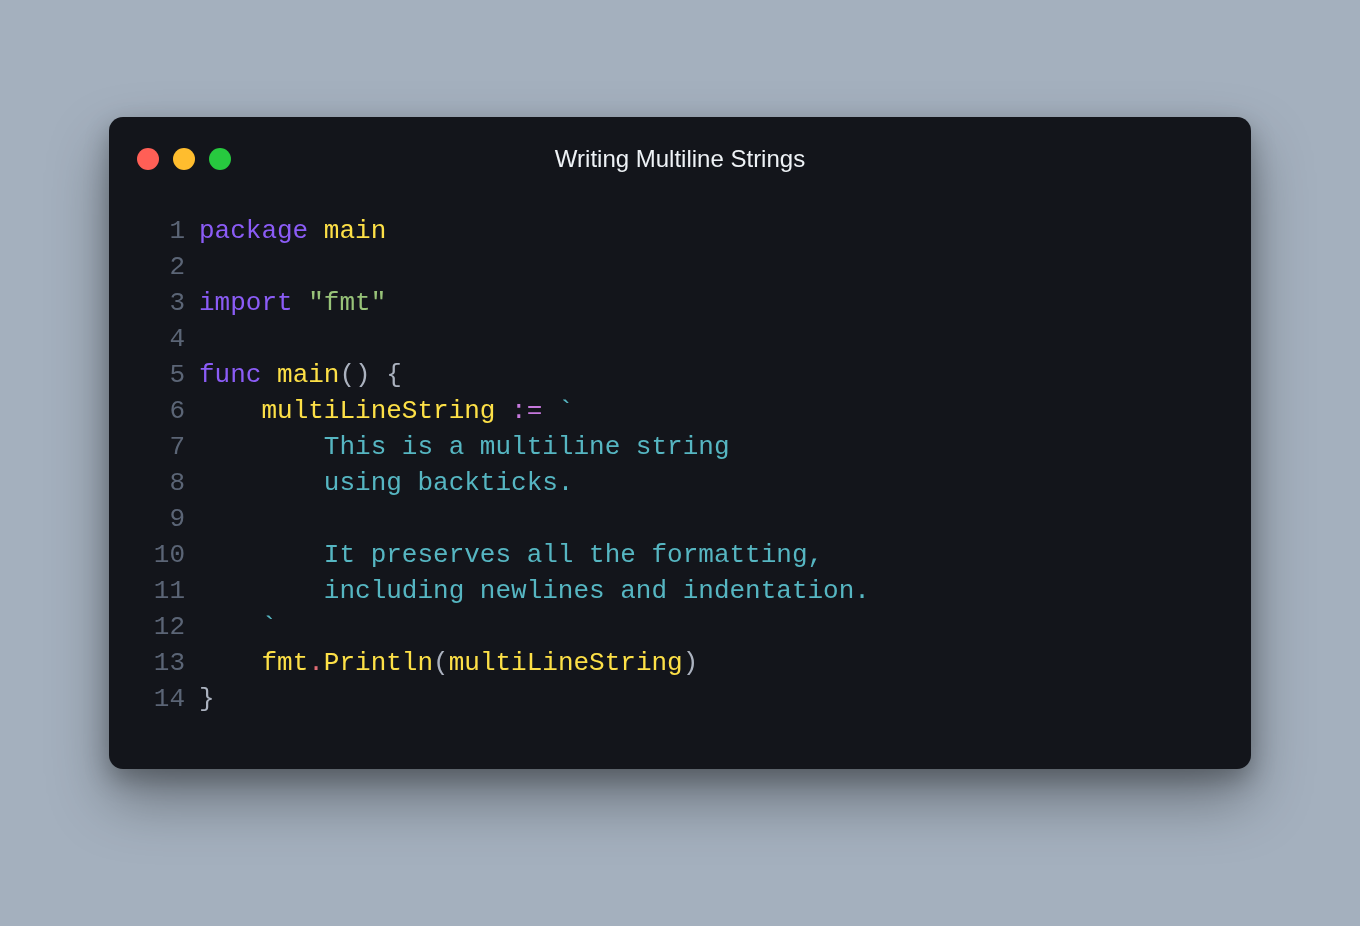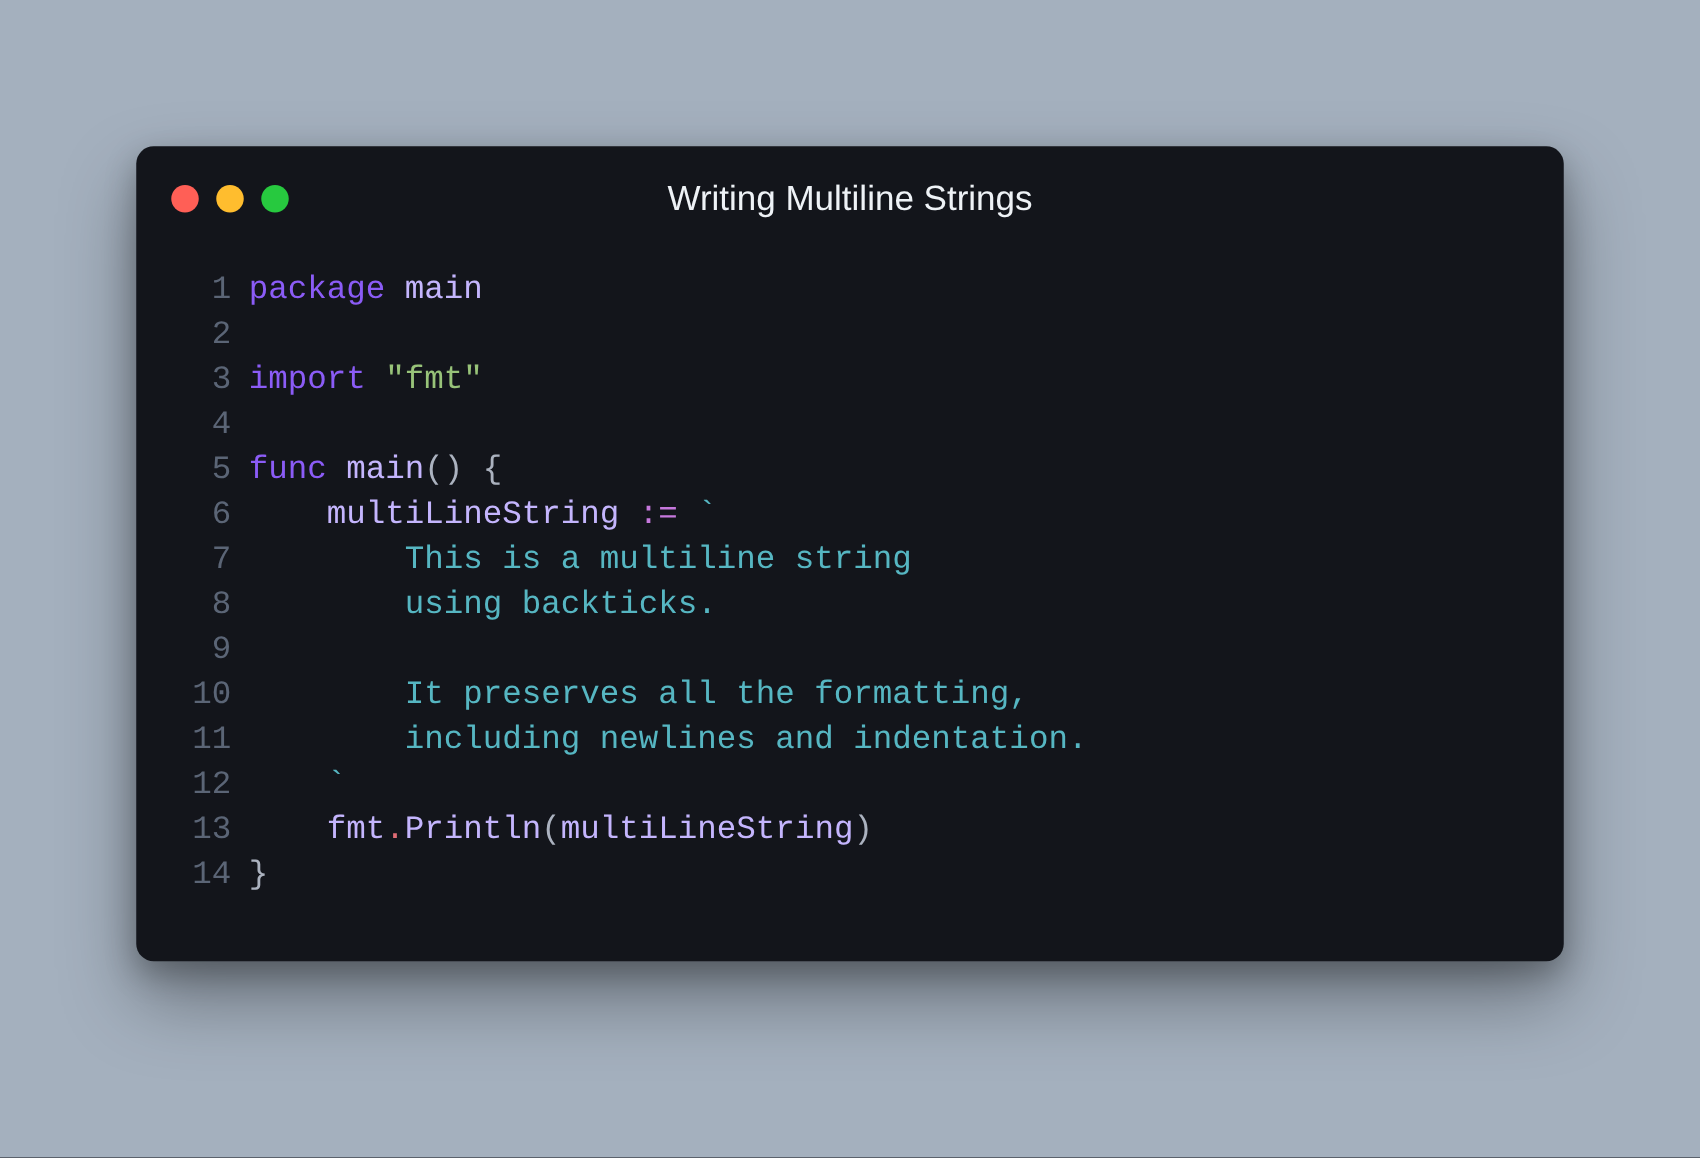--- a/index.html
+++ b/index.html
@@ -32,42 +32,42 @@
     width: 22px; height: 22px; border-radius: 50%;
   }
   .dot.red { background: #ff5f56; }
   .dot.yellow { background: #ffbd2e; }
   .dot.green { background: #27c93f; }
   .title {
     position: absolute;
     left: 0; right: 0;
     text-align: center;
     color: #eef2f6;
-    font-size: 28px;
+    font-size: 24px;
     font-weight: 400;
     pointer-events: none;
   }
   .code-area {
     font-family: "SFMono-Regular", Consolas, "Liberation Mono", Menlo, monospace;
     font-size: 26px;
     line-height: 36px;
     white-space: pre;
     color: #d8dee9;
   }
   .line { display: flex; }
   .lineno {
     width: 48px;
     text-align: right;
     color: #5b6576;
     flex-shrink: 0;
     user-select: none;
   }
   .code { padding-left: 14px; }
   .tok-kw   { color: #8b5cf6; }
-  .tok-id   { color: #c4b5fd; }
+  .tok-id   { color: #fde047; }
   .tok-str  { color: #98c379; }
   .tok-lit  { color: #56b6c2; }
   .tok-pun  { color: #abb2bf; }
   .tok-op   { color: #c678dd; }
   .tok-dot  { color: #e06c75; }
   .tok-plain{ color: #d8dee9; }
 </style>
 </head>
 <body>
 

